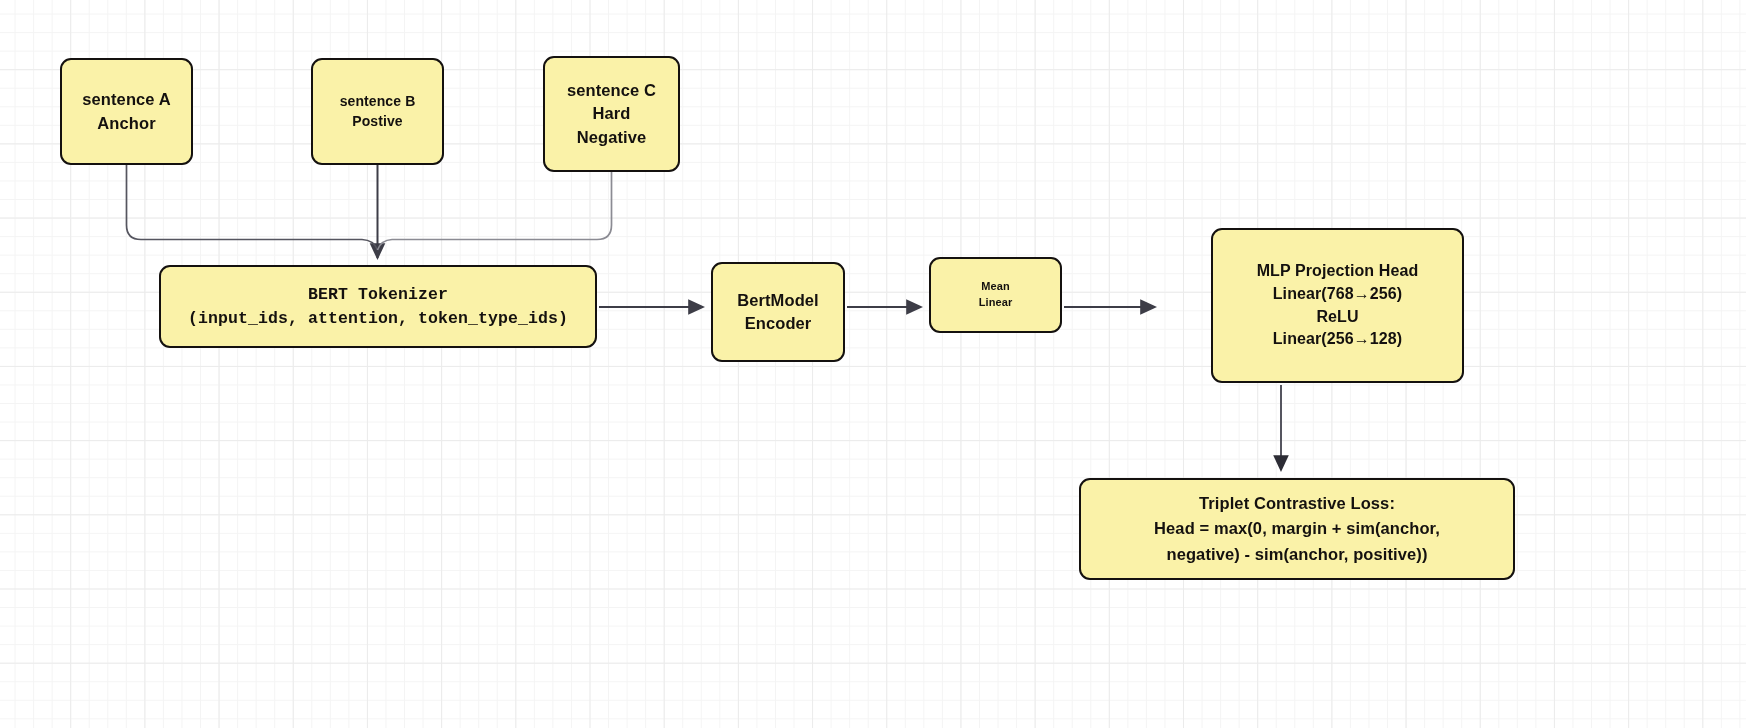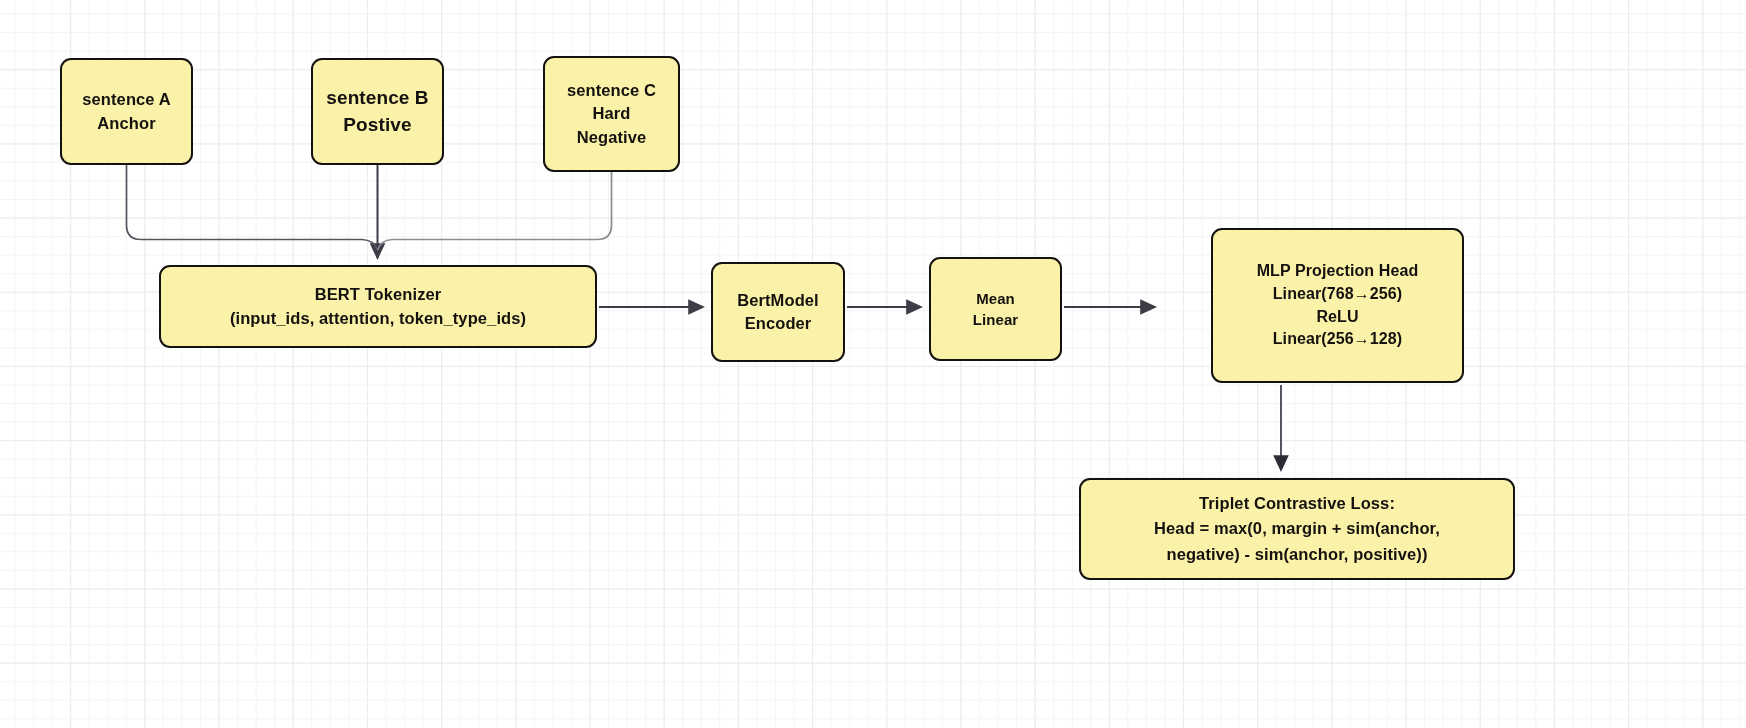--- a/index.html
+++ b/index.html
@@ -55,25 +55,25 @@
   }
   .node .line {
     display: block;
     white-space: nowrap;
   }
   .node.wrap .line {
     white-space: normal;
   }
   
   #node-sentence-a  { left: 60px;   top: 58px;  width: 133px; height: 107px; font-size: 16.5px; }
-  #node-sentence-b  { left: 311px;  top: 58px;  width: 133px; height: 107px; font-size: 19px; }
+  #node-sentence-b  { left: 311px;  top: 58px;  width: 133px; height: 107px; font-size: 14px; }
   #node-sentence-c  { left: 543px;  top: 56px;  width: 137px; height: 116px; font-size: 16.5px; }
-  #node-tokenizer   { left: 159px;  top: 265px; width: 438px; height: 83px;  font-size: 16.5px; }
+  #node-tokenizer   { left: 159px;  top: 265px; width: 438px; height: 83px;  font-size: 16.5px; font-family: Liberation Mono, monospace; }
   #node-encoder     { left: 711px;  top: 262px; width: 134px; height: 100px; font-size: 16.5px; }
-  #node-pooling     { left: 929px;  top: 257px; width: 133px; height: 104px; font-size: 15px; }
+  #node-pooling     { left: 929px;  top: 257px; width: 133px; height: 76px; font-size: 11px; }
   #node-mlp         { left: 1163px; top: 228px; width: 253px; height: 155px; font-size: 16px; margin-left: 48px; }
   #node-loss        { left: 1079px; top: 478px; width: 436px; height: 102px; font-size: 16.5px; }
   #node-loss .line  { line-height: 1.55; }
 </style>
 </head>
 <body>
 
 <div id="canvas">
 
   <svg class="edges" viewBox="0 0 1746 728" xmlns="http://www.w3.org/2000/svg">

